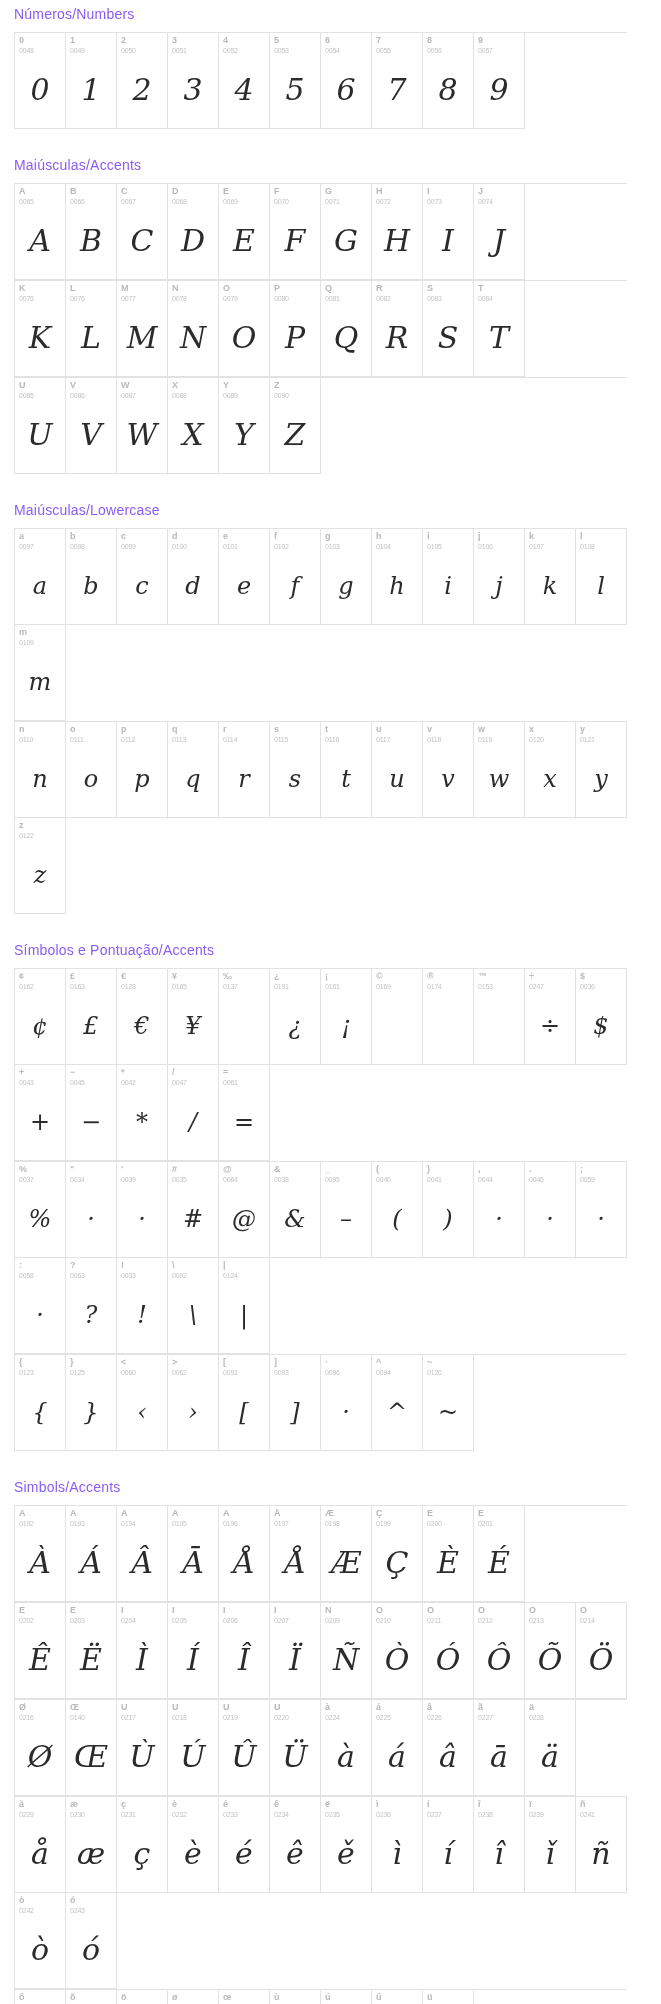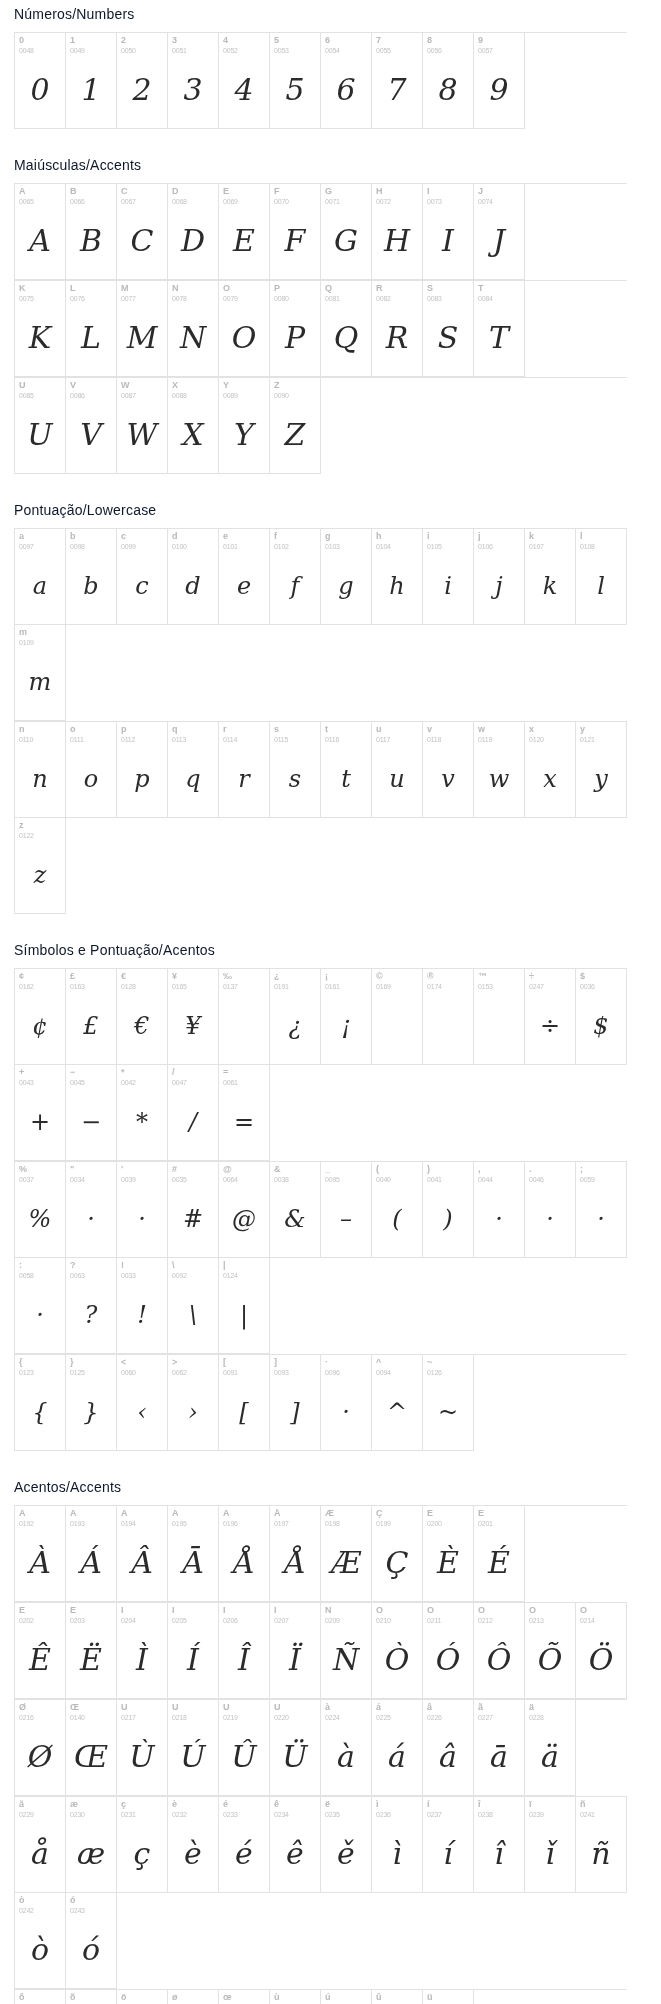--- a/index.html
+++ b/index.html
@@ -13,21 +13,21 @@
     color: #333;
   }
   .page {
     width: 661px;
     padding: 0 0 20px 0;
     position: relative;
   }
   .section { margin: 0 0 22px 0; }
   .section-title {
     font-size: 14px;
-    color: #0f172a;
+    color: #8b5cf6;
     font-weight: 400;
     padding: 6px 0 10px 14px;
     letter-spacing: .2px;
   }
   .grid {
     display: flex;
     flex-wrap: wrap;
     margin-left: 14px;
     border-left: 1px solid #e2e2e2;
     border-top: 1px solid #e2e2e2;
@@ -344,21 +344,21 @@
         <div class="cell">
           <div class="meta">
             <span class="chr">Z</span>
             <span class="code">0090</span>
           </div>
           <div class="glyph">Z</div>
         </div>
       </div>
     </div>
     <div class="section">
-      <div class="section-title">Pontuação/Lowercase</div>
+      <div class="section-title">Maiúsculas/Lowercase</div>
       <div class="grid">
         <div class="cell">
           <div class="meta">
             <span class="chr">a</span>
             <span class="code">0097</span>
           </div>
           <div class="glyph small">a</div>
         </div>
         <div class="cell">
           <div class="meta">
@@ -533,21 +533,21 @@
         <div class="cell">
           <div class="meta">
             <span class="chr">z</span>
             <span class="code">0122</span>
           </div>
           <div class="glyph small">z</div>
         </div>
       </div>
     </div>
     <div class="section">
-      <div class="section-title">Símbolos e Pontuação/Acentos</div>
+      <div class="section-title">Símbolos e Pontuação/Accents</div>
       <div class="grid">
         <div class="cell">
           <div class="meta">
             <span class="chr">¢</span>
             <span class="code">0162</span>
           </div>
           <div class="glyph small">¢</div>
         </div>
         <div class="cell">
           <div class="meta">
@@ -843,21 +843,21 @@
         <div class="cell">
           <div class="meta">
             <span class="chr">~</span>
             <span class="code">0126</span>
           </div>
           <div class="glyph small">~</div>
         </div>
       </div>
     </div>
     <div class="section">
-      <div class="section-title">Acentos/Accents</div>
+      <div class="section-title">Simbols/Accents</div>
       <div class="grid">
         <div class="cell">
           <div class="meta">
             <span class="chr">Â</span>
             <span class="code">0192</span>
           </div>
           <div class="glyph">À</div>
         </div>
         <div class="cell">
           <div class="meta">

